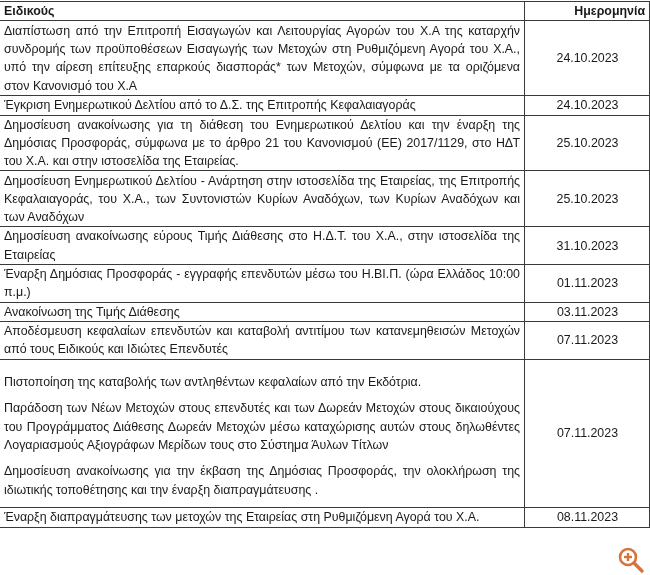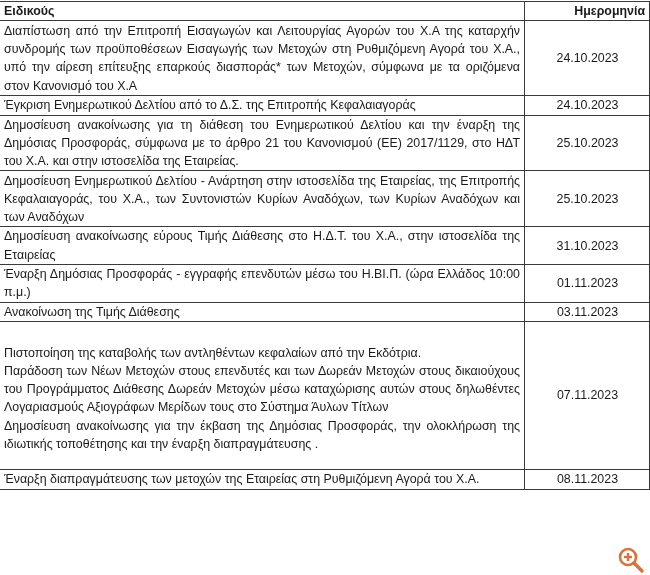--- a/index.html
+++ b/index.html
@@ -9,21 +9,21 @@
           border-collapse: collapse; table-layout: fixed; }
   col.c1 { width: 526px; }
   col.c2 { width: 125px; }
   th, td { border: 1.4px solid #3a3a3a; padding: 0 4px 0 5px;
            font-size: 12.4px; line-height: 18.3px; vertical-align: middle; }
   th { text-align: left; font-weight: bold; height: 16px; }
   th.date { text-align: right; }
   td.ev { text-align: justify; }
   td.dt { text-align: center; }
   td.ev p { margin: 0; }
-  td.ev p + p { }
+  td.ev p + p { margin-top: 8px; }
   td.multi { padding-top: 10px; padding-bottom: 4px; }
   .zoom-icon { position: absolute; left: 617px; top: 546px; width: 28px; height: 28px; }
 </style>
 </head>
 <body>
 
 <table>
   <colgroup>
       <col class="c1">
       <col class="c2">
@@ -56,20 +56,24 @@
       <td class="dt">31.10.2023</td>
     </tr>
     <tr style="height:37px">
       <td class="ev">Έναρξη Δημόσιας Προσφοράς - εγγραφής επενδυτών μέσω του Η.ΒΙ.Π. (ώρα Ελλάδος 10:00 π.μ.)</td>
       <td class="dt">01.11.2023</td>
     </tr>
     <tr style="height:18px">
       <td class="ev">Ανακοίνωση της Τιμής Διάθεσης</td>
       <td class="dt">03.11.2023</td>
     </tr>
+    <tr style="height:37px">
+      <td class="ev">Αποδέσμευση κεφαλαίων επενδυτών και καταβολή αντιτίμου των κατανεμηθεισών Μετοχών από τους Ειδικούς και Ιδιώτες Επενδυτές</td>
+      <td class="dt">07.11.2023</td>
+    </tr>
     <tr style="height:148px">
       <td class="ev multi">
         <p>Πιστοποίηση της καταβολής των αντληθέντων κεφαλαίων από την Εκδότρια.</p>
         <p>Παράδοση των Νέων Μετοχών στους επενδυτές και των Δωρεάν Μετοχών στους δικαιούχους του Προγράμματος Διάθεσης Δωρεάν Μετοχών μέσω καταχώρισης αυτών στους δηλωθέντες Λογαριασμούς Αξιογράφων Μερίδων τους στο Σύστημα Άυλων Τίτλων</p>
         <p>Δημοσίευση ανακοίνωσης για την έκβαση της Δημόσιας Προσφοράς, την ολοκλήρωση της ιδιωτικής τοποθέτησης και την έναρξη διαπραγμάτευσης .</p>
       </td>
       <td class="dt">07.11.2023</td>
     </tr>
     <tr style="height:20px">
       <td class="ev">Έναρξη διαπραγμάτευσης των μετοχών της Εταιρείας στη Ρυθμιζόμενη Αγορά του Χ.Α.</td>

